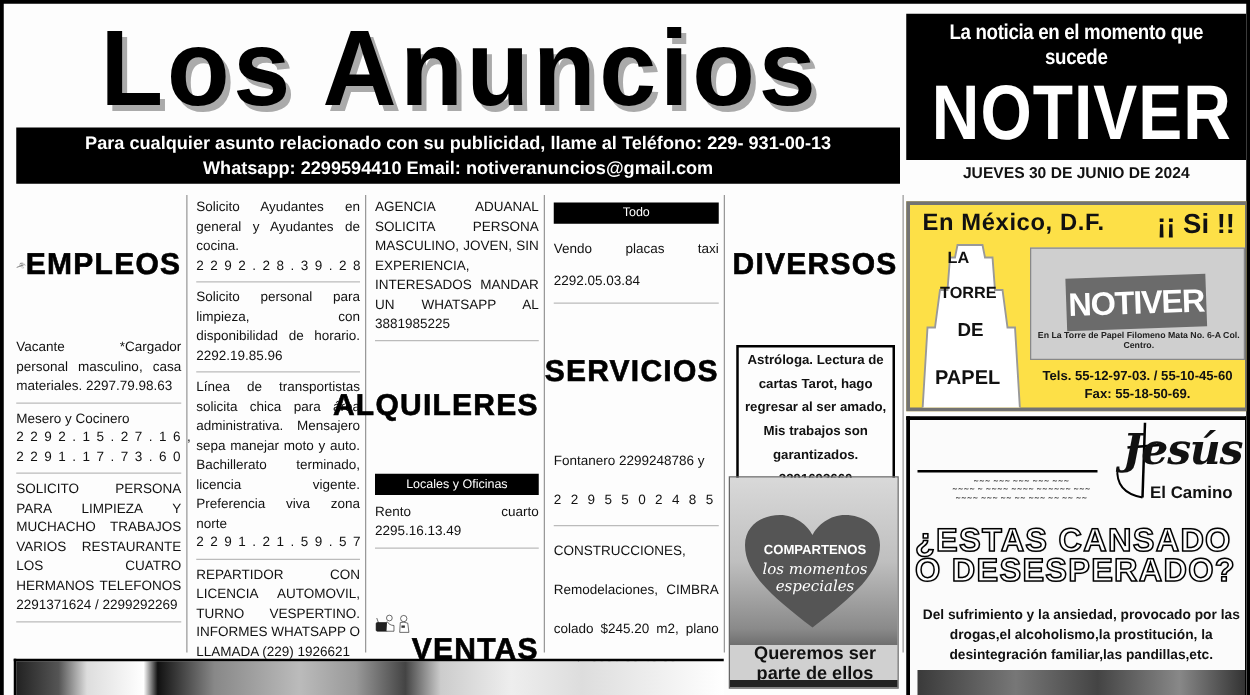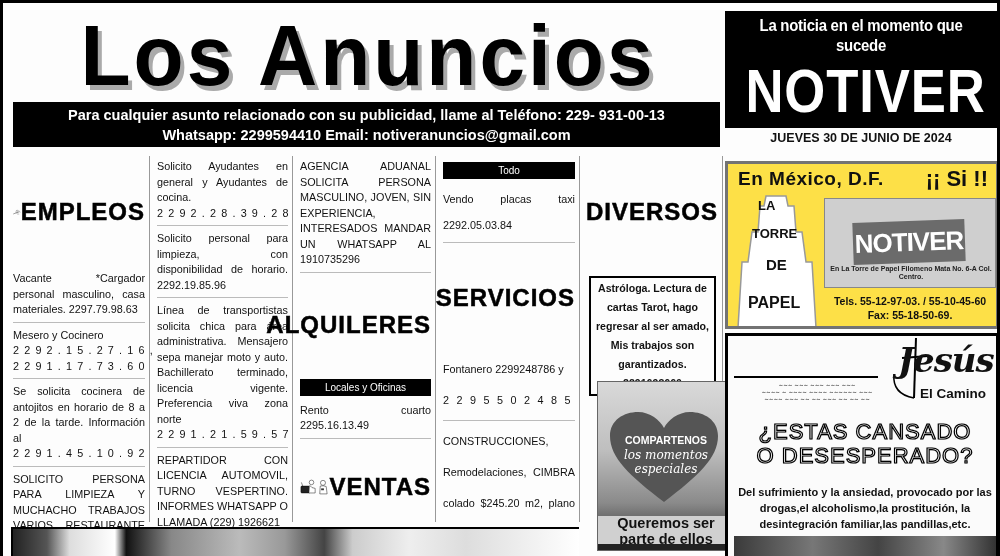--- a/index.html
+++ b/index.html
@@ -29,21 +29,21 @@
   .ad.tall { line-height: 31px; }
 
   .section-banner { background: #000; color: #fff; text-align: center; font-size: 10px; height: 17px; line-height: 17px; margin: 4px 0; }
 
   .cartoon { display: flex; flex-direction: row; align-items: center; justify-content: flex-end; }
   .cartoon svg { display: block; }
   .cartoon-label { font-family: "Liberation Sans", sans-serif; font-weight: 900; font-size: 24px; letter-spacing: 1px; color: #000; -webkit-text-stroke: 0.5px #000; line-height: 26px; text-align: center; }
 
   .astro-box { border: 2px solid #000; margin: 8px 2px 4px; text-align: center; font-weight: bold; font-size: 10.6px; line-height: 19px; padding: 1px 2px; }
 
-  .photo-ad { position: absolute; left: 594px; top: 378px; width: 136px; height: 170px; background: linear-gradient(180deg, #d9d9d9 0%, #bfbfbf 40%, #8a8a8a 72%, #6e6e6e 80%, #d0d0d0 80%, #d0d0d0 100%); overflow: hidden; border: 1px solid #666; }
+  .photo-ad { position: absolute; left: 580px; top: 378px; width: 136px; height: 170px; background: linear-gradient(180deg, #d9d9d9 0%, #bfbfbf 40%, #8a8a8a 72%, #6e6e6e 80%, #d0d0d0 80%, #d0d0d0 100%); overflow: hidden; border: 1px solid #666; }
   .heart { position: absolute; left: 12px; top: 30px; width: 108px; height: 92px; }
   .heart-text1 { position: absolute; left: 0; width: 136px; top: 52px; text-align: center; color: #fff; font-weight: bold; font-size: 10.5px; }
   .heart-text2 { position: absolute; left: 0; width: 136px; top: 66px; text-align: center; color: #fff; font-family: "DejaVu Serif", serif; font-style: italic; font-size: 12px; line-height: 14px; }
   .queremos { position: absolute; left: 0; top: 133px; width: 136px; text-align: center; font-weight: bold; font-size: 14.5px; line-height: 16px; color: #111; }
   .photo-foot { position: absolute; left: 0; bottom: 0; width: 136px; height: 6px; background: #222; }
 
   
   .torre-ad { position: absolute; left: 722px; top: 158px; width: 274px; height: 168px; border: 3px solid #737373; background: #fde047; overflow: hidden; }
   .torre-headline { position: absolute; left: 10px; top: 4px; font-weight: 900; font-size: 19px; letter-spacing: 0.5px; }
   .torre-si { position: absolute; right: 8px; top: 2px; font-weight: 900; font-size: 22px; }
@@ -53,21 +53,21 @@
   .mini-notiver-banner { position: absolute; left: 28px; top: 22px; width: 112px; height: 42px; background: #6b6b6b; color: #fff; text-align: center; font-weight: bold; font-size: 26px; line-height: 42px; transform: rotate(-2deg); letter-spacing: -1px; }
   .mini-notiver-addr { position: absolute; left: 0; width: 172px; top: 66px; text-align: center; font-weight: bold; font-size: 7px; line-height: 8px; color: #222; }
   .torre-tels { position: absolute; left: 96px; top: 130px; width: 172px; text-align: center; font-weight: bold; font-size: 10.5px; line-height: 14px; }
 
   .rehab-ad { position: absolute; left: 722px; top: 330px; width: 274px; height: 226px; border: 3px solid #000; border-bottom: none; background: #fbfbfb; overflow: hidden; }
   .rehab-title { position: absolute; left: 0px; top: 6px; width: 150px; text-align: right; font-weight: bold; font-size: 17px; line-height: 18px; }
   .rehab-underline { position: absolute; left: 6px; top: 40px; width: 144px; height: 2px; background: #000; }
   .rehab-addr { position: absolute; left: 10px; top: 46px; width: 158px; text-align: center; font-size: 5.5px; line-height: 7px; font-weight: bold; font-style: italic; color: #222; font-family: "DejaVu Serif", serif; }
   .jesus { position: absolute; left: 170px; top: 4px; font-family: "DejaVu Serif", serif; font-weight: bold; font-size: 34px; font-style: italic; letter-spacing: -1px; }
   .el-camino { position: absolute; left: 192px; top: 50px; font-family: "Liberation Sans", sans-serif; font-size: 13.5px; font-weight: bold; }
-  .cansado { position: absolute; left: 4px; top: 84px; width: 266px; text-align: center; font-weight: 400; font-size: 22px; line-height: 24px; color: #fff; -webkit-text-stroke: 1.2px #000; letter-spacing: 1px; text-shadow: 0 0 1px #000; }
+  .cansado { position: absolute; left: 4px; top: 84px; width: 266px; font-weight: 700; font-size: 26px; line-height: 24px; color: #fff; -webkit-text-stroke: 1.2px #000; letter-spacing: 1px; text-shadow: 0 0 1px #000; }
   .rehab-body { position: absolute; left: 4px; top: 148px; width: 266px; text-align: center; font-weight: bold; font-size: 11px; line-height: 16px; }
   .rehab-photo { position: absolute; left: 6px; top: 200px; width: 262px; height: 30px; background: linear-gradient(90deg, #3a3a3a, #777 30%, #444 55%, #888 80%, #333); }
 
   .bottom-strip { position: absolute; left: 8px; top: 524px; width: 568px; height: 32px; background: linear-gradient(90deg, #222 0%, #555 6%, #ddd 10%, #fff 18%, #111 20%, #888 28%, #bbb 40%, #999 48%, #444 55%, #ccc 60%, #eee 70%, #ddd 80%, #fff 100%); border-top: 2px solid #000; border-left: 2px solid #000; }
 </style>
 </head>
 <body>
 
 <div class="page">
 
@@ -95,24 +95,20 @@
         <path d="M92 20 Q108 28 112 50" fill="none" stroke="#000" stroke-width="4"></path>
         <path d="M72 58 Q86 56 92 66 L94 80 L70 80 Z" fill="#fff" stroke="#000" stroke-width="2"></path>
       </svg>
       <div class="cartoon-label">EMPLEOS</div>
     </div>
     <div class="ad">Vacante *Cargador personal masculino, casa materiales. 2297.79.98.63</div>
     <div class="ad">
       <span>Mesero y Cocinero</span>
       <span class="phone-spaced">2292.15.27.16, 2291.17.73.60</span>
     </div>
-    <div class="ad">
-      <span>Se solicita cocinera de antojitos en horario de 8 a 2 de la tarde. Información al</span>
-      <span class="phone-spaced">2291.45.10.92</span>
-    </div>
     <div class="ad">SOLICITO PERSONA PARA LIMPIEZA Y MUCHACHO TRABAJOS VARIOS RESTAURANTE LOS CUATRO HERMANOS TELEFONOS 2291371624 / 2299292269</div>
   </div>
 
   <div class="col c2">
     <div class="ad">
       <span>Solicito Ayudantes en general y Ayudantes de cocina.</span>
       <span class="phone-spaced">2292.28.39.28</span>
     </div>
     <div class="ad">Solicito personal para limpieza, con disponibilidad de horario. 2292.19.85.96</div>
     <div class="ad">
@@ -120,37 +116,37 @@
       <span class="phone-spaced">2291.21.59.57</span>
     </div>
     <div class="ad">REPARTIDOR CON LICENCIA AUTOMOVIL, TURNO VESPERTINO. INFORMES WHATSAPP O LLAMADA (229) 1926621</div>
     <div class="ad">
       <span>Mariscos Tano Solicita *Mesero responsable, M. Molina #20 + Landero y</span>
       
     </div>
   </div>
 
   <div class="col c3">
-    <div class="ad">AGENCIA ADUANAL SOLICITA PERSONA MASCULINO, JOVEN, SIN EXPERIENCIA, INTERESADOS MANDAR UN WHATSAPP AL 1910735296</div>
+    <div class="ad">AGENCIA ADUANAL SOLICITA PERSONA MASCULINO, JOVEN, SIN EXPERIENCIA, INTERESADOS MANDAR UN WHATSAPP AL 3881985225</div>
     <div class="cartoon" style="height:100px;">
       <svg width="70" height="66" viewBox="0 0 70 66">
         <ellipse cx="35" cy="28" rx="20" ry="24" fill="#fff" stroke="#000" stroke-width="2.5"></ellipse>
         <circle cx="28" cy="20" r="5" fill="#fff" stroke="#000" stroke-width="2"></circle>
         <circle cx="42" cy="20" r="5" fill="#fff" stroke="#000" stroke-width="2"></circle>
         <circle cx="28" cy="21" r="2" fill="#000"></circle>
           <circle cx="42" cy="21" r="2" fill="#000"></circle>
         <path d="M20 32 Q35 50 50 32 Z" fill="#fff" stroke="#000" stroke-width="2.5"></path>
         <rect x="27" y="52" width="16" height="8" fill="#000"></rect>
         <path d="M10 66 Q35 56 60 66" fill="none" stroke="#000" stroke-width="2"></path>
       </svg>
       <div class="cartoon-label">ALQUILERES</div>
     </div>
     <div class="section-banner">Locales y Oficinas</div>
     <div class="ad">Rento cuarto 2295.16.13.49</div>
-    <div class="cartoon" style="height:92px;">
+    <div class="cartoon" style="height:92px;align-items:flex-end;">
       <svg width="128" height="68" viewBox="0 0 128 68">
         <rect x="4" y="30" width="40" height="30" rx="4" fill="#222" stroke="#000" stroke-width="2"></rect>
         <line x1="12" y1="30" x2="6" y2="14" stroke="#000" stroke-width="2"></line>
         <circle cx="50" cy="14" r="10" fill="#fff" stroke="#000" stroke-width="2"></circle>
         <path d="M42 26 Q50 40 66 40 L66 60 L40 60" fill="#fff" stroke="#000" stroke-width="2"></path>
         <circle cx="100" cy="16" r="11" fill="#fff" stroke="#000" stroke-width="2"></circle>
         <path d="M88 30 Q100 26 114 32 L118 64 L86 64 Z" fill="#fff" stroke="#000" stroke-width="2"></path>
         <rect x="92" y="40" width="12" height="8" fill="#333"></rect>
       </svg>
       <div class="cartoon-label">VENTAS</div>

